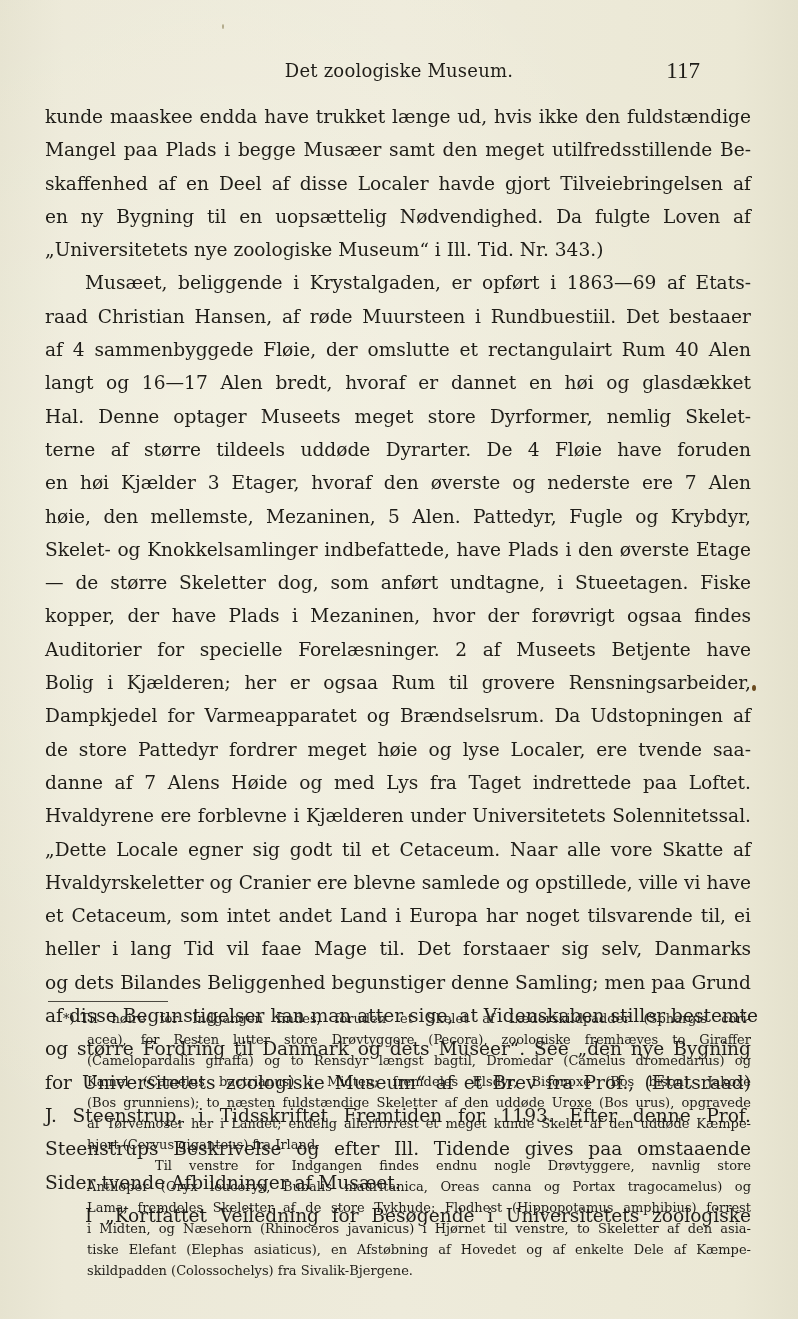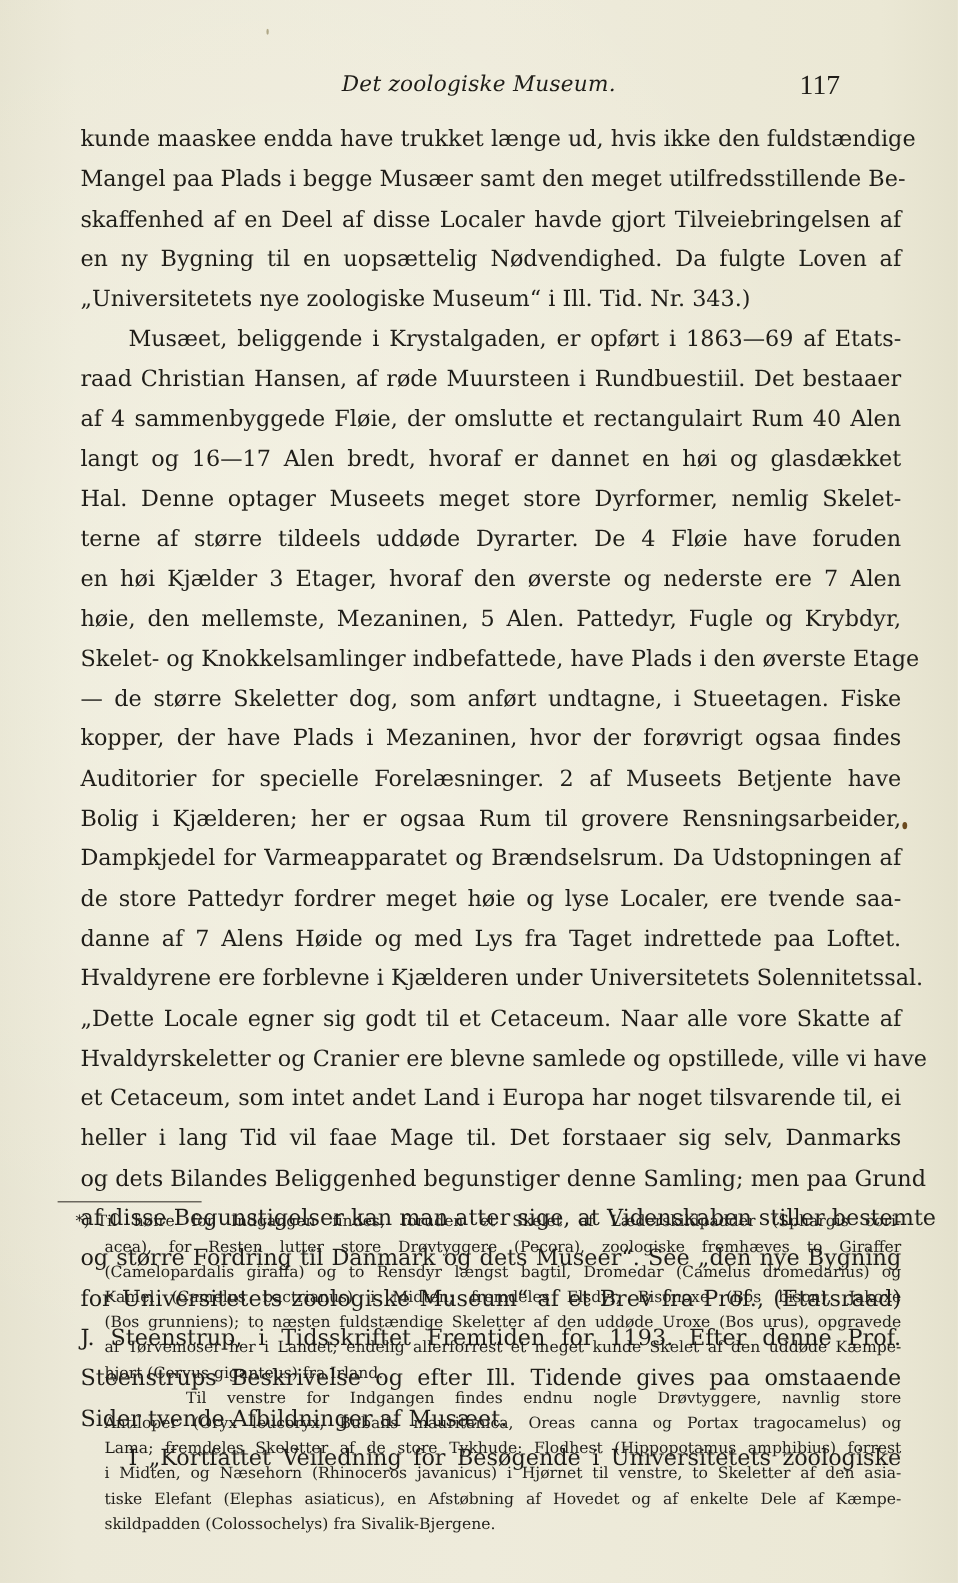--- a/index.html
+++ b/index.html
@@ -31,21 +31,20 @@
       height: 40px;
     }
     .running-title {
       position: absolute;
       left: 0;
       width: 798px;
       text-align: center;
       top: 8px;
       font-size: 18px;
       letter-spacing: 0.2px;
-      font-style: italic;
     }
     .page-number {
       position: absolute;
       right: 98px;
       top: 6px;
       font-family: "Liberation Serif", serif;
       font-size: 23px;
       margin-left: 34px;
     }
     .body-text {
@@ -56,21 +55,20 @@
       font-size: 18.6px;
       line-height: 33.3px;
     }
     .line {
       display: block;
       white-space: nowrap;
       text-align: justify;
       text-align-last: justify;
       height: 33.3px;
       overflow: visible;
-      margin-left: 22px;
     }
     .line.last {
       text-align-last: left;
     }
     .indent { padding-left: 40px; }
     .footnote-rule {
       position: absolute;
       left: 48px;
       top: 1001px;
       width: 120px;

